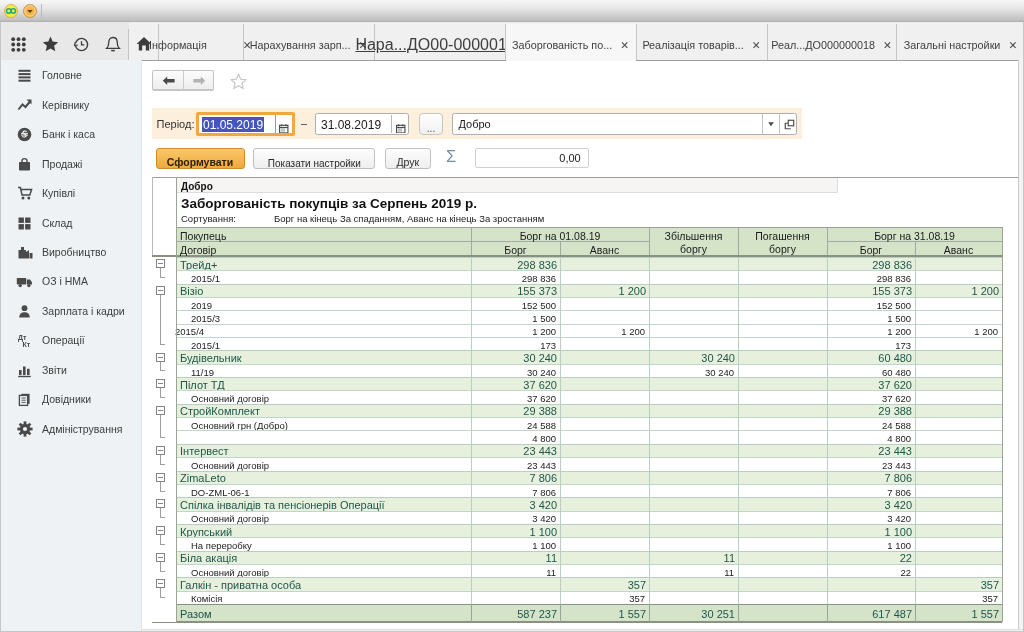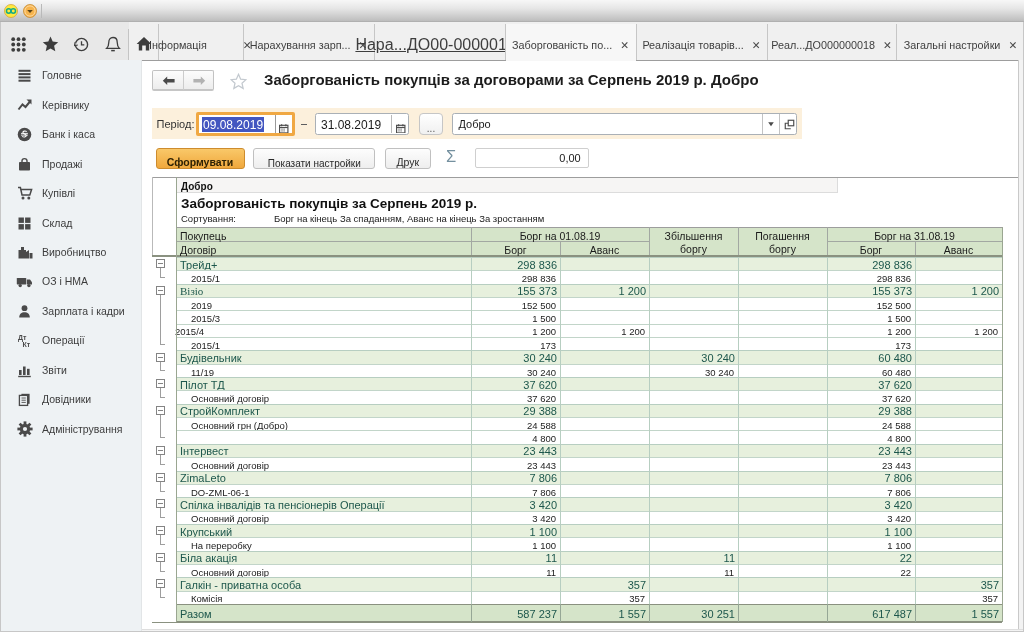--- a/index.html
+++ b/index.html
@@ -202,26 +202,25 @@
 <div style="left:183px;top:71px;width:1px;height:18.5px;background:#cccccc;"></div>
 <svg style="position:absolute;left:161.5px;top:76px" width="14" height="9.5" viewBox="0 0 14 9.5">
  <path d="M5.2 0.5 L0.8 4.75 L5.2 9 L5.2 6.4 L12.6 6.4 L12.6 3.1 L5.2 3.1 Z" fill="#4a4a4a"></path>
     </svg>
 <svg style="position:absolute;left:191.5px;top:76px" width="14" height="9.5" viewBox="0 0 14 9.5">
  <path d="M8.8 0.5 L13.2 4.75 L8.8 9 L8.8 6.4 L1.4 6.4 L1.4 3.1 L8.8 3.1 Z" fill="#b2b2b2"></path>
     </svg>
 <svg style="position:absolute;left:229.5px;top:73px" width="17" height="17" viewBox="0 0 19 19">
  <path d="M9.5 1.5 L11.9 6.9 L17.8 7.5 L13.4 11.4 L14.7 17.2 L9.5 14.2 L4.3 17.2 L5.6 11.4 L1.2 7.5 L7.1 6.9 Z" fill="none" stroke="#c3c9cf" stroke-width="1.4"></path>
     </svg>
-<div class="tx" style="left:264px;top:70.5px;font-size:15px;font-weight:bold;color:#1c1c1c;">Заборгованість покупців за договорами за Серпень 2019 р. Добро</div>
 <div style="left:152px;top:108px;width:650px;height:30.5px;background:#fcf0dc;"></div>
     <div class="tx" style="left:156.5px;top:117.5px;font-size:11px;color:#333;">Період:</div>
     <div style="left:196px;top:112px;width:99px;height:23.5px;background:#fff;border:3px solid #f0a843;border-radius:2px;"></div>
 <div style="left:201.5px;top:116.5px;width:62px;height:15px;background:#4356c0;"></div>
-<div class="tx" style="left:203px;top:118px;font-size:12px;color:#fff;">09.08.2019</div>
+<div class="tx" style="left:203px;top:118px;font-size:12px;color:#fff;">01.05.2019</div>
 <div style="left:274.7px;top:115px;width:1px;height:17.5px;background:#9a9a9a;"></div>
 <div style="left:279px;top:119px;"><svg width="9.5" height="9.5" viewBox="0 0 13 13">
         <rect x="0.8" y="1.8" width="11.4" height="10.4" fill="#fff" stroke="#4e4e4e" stroke-width="1.6"></rect>
         <path d="M0.8 4.8 L12.2 4.8" stroke="#4e4e4e" stroke-width="1.6"></path>
         <path d="M3.6 0.5 L3.6 3 M9.4 0.5 L9.4 3" stroke="#4e4e4e" stroke-width="1.6"></path>
         <path d="M3 7 h2.2 M5.9 7 h2.2 M3 9.5 h2.2 M5.9 9.5 h2.2" stroke="#6a6a6a" stroke-width="1.2"></path>
       </svg></div>
     <div style="left:301px;top:123.6px;width:6.3px;height:1.9px;background:#5d5d60;"></div>
     <div style="left:315.4px;top:112.5px;width:93.6px;height:22.5px;background:#fff;border:1px solid #aab0b6;border-radius:2.5px;"></div>
 <div class="tx" style="left:321px;top:118px;font-size:12px;color:#1a1a1a;">31.08.2019</div>
@@ -281,21 +280,21 @@
     <div style="left:915px;top:243.5px;width:87px;text-align:center;font-size:10.5px;color:#1a1a1a;"><span class="tx">Аванс</span></div>
     <div style="left:176.0px;top:256.9px;width:826px;height:13.35px;background:#e7f0dd;border-top:1px solid #b7cec1;"></div>
     <div class="tx" style="left:180.0px;top:258.5px;font-size:11px;color:#1d574c;">Трейд+</div>
     <div style="left:471px;top:258.5px;width:86px;text-align:right;font-size:11px;color:#1d574c;"><span class="tx">298 836</span></div>
     <div style="left:827px;top:258.5px;width:85px;text-align:right;font-size:11px;color:#1d574c;"><span class="tx">298 836</span></div>
     <div style="left:176.0px;top:270.25px;width:826px;height:13.35px;background:#fff;border-top:1px solid #c2d5c9;"></div>
     <div class="tx" style="left:191.0px;top:273.05px;font-size:9.5px;color:#222;">2015/1</div>
     <div style="left:471px;top:273.05px;width:85px;text-align:right;font-size:9.5px;color:#222;"><span class="tx">298 836</span></div>
     <div style="left:827px;top:273.05px;width:84px;text-align:right;font-size:9.5px;color:#222;"><span class="tx">298 836</span></div>
     <div style="left:176.0px;top:283.6px;width:826px;height:13.35px;background:#e7f0dd;border-top:1px solid #b7cec1;"></div>
-    <div class="tx" style="left:180.0px;top:285.20000000000005px;font-size:11px;color:#1d574c;font-family:Liberation Serif, serif;">Візіо</div>
+    <div class="tx" style="left:180.0px;top:285.20000000000005px;font-size:11px;color:#1d574c;">Візіо</div>
     <div style="left:471px;top:285.20000000000005px;width:86px;text-align:right;font-size:11px;color:#1d574c;"><span class="tx">155 373</span></div>
     <div style="left:560px;top:285.20000000000005px;width:86px;text-align:right;font-size:11px;color:#1d574c;"><span class="tx">1 200</span></div>
     <div style="left:827px;top:285.20000000000005px;width:85px;text-align:right;font-size:11px;color:#1d574c;"><span class="tx">155 373</span></div>
     <div style="left:915px;top:285.20000000000005px;width:84px;text-align:right;font-size:11px;color:#1d574c;"><span class="tx">1 200</span></div>
     <div style="left:176.0px;top:296.95000000000005px;width:826px;height:13.35px;background:#fff;border-top:1px solid #c2d5c9;"></div>
     <div class="tx" style="left:191.0px;top:299.75000000000006px;font-size:9.5px;color:#222;">2019</div>
     <div style="left:471px;top:299.75000000000006px;width:85px;text-align:right;font-size:9.5px;color:#222;"><span class="tx">152 500</span></div>
     <div style="left:827px;top:299.75000000000006px;width:84px;text-align:right;font-size:9.5px;color:#222;"><span class="tx">152 500</span></div>
     <div style="left:176.0px;top:310.30000000000007px;width:826px;height:13.35px;background:#fff;border-top:1px solid #c2d5c9;"></div>
     <div class="tx" style="left:191.0px;top:313.1000000000001px;font-size:9.5px;color:#222;">2015/3</div>

